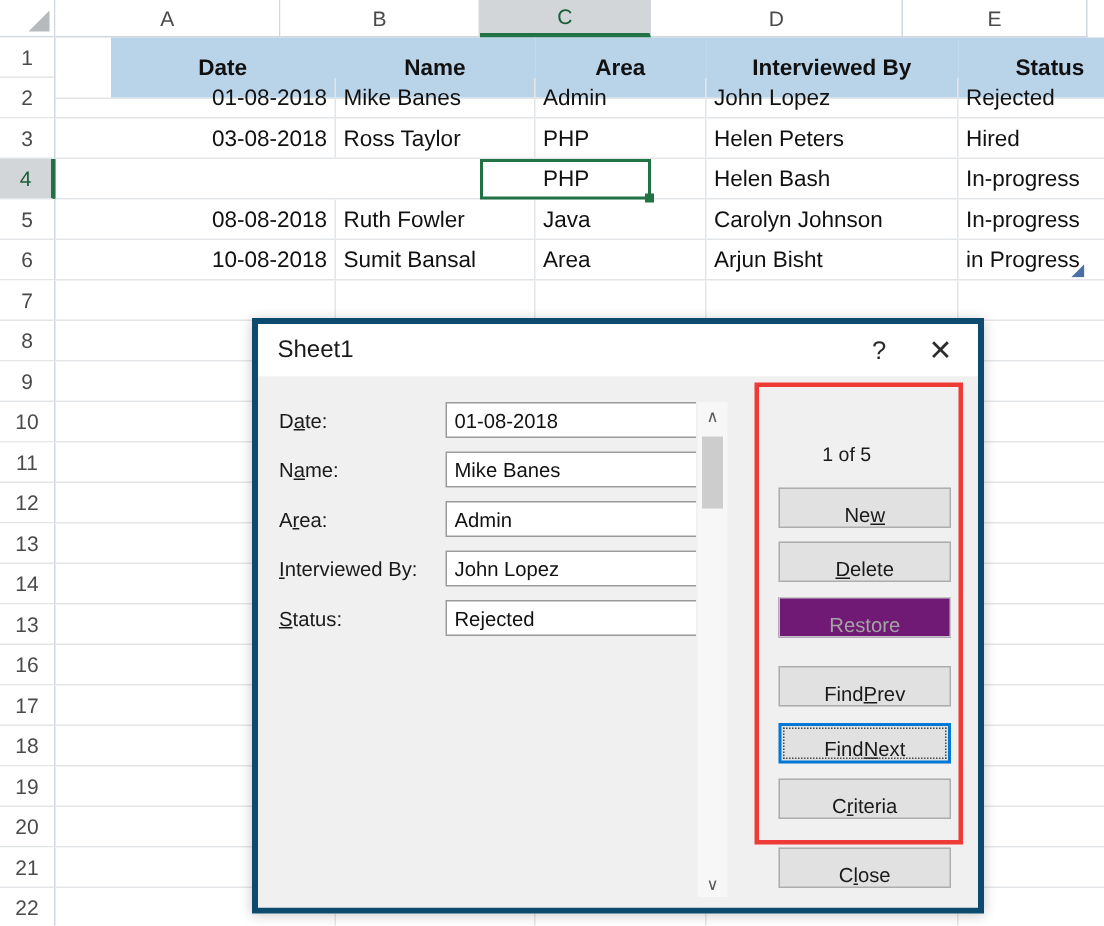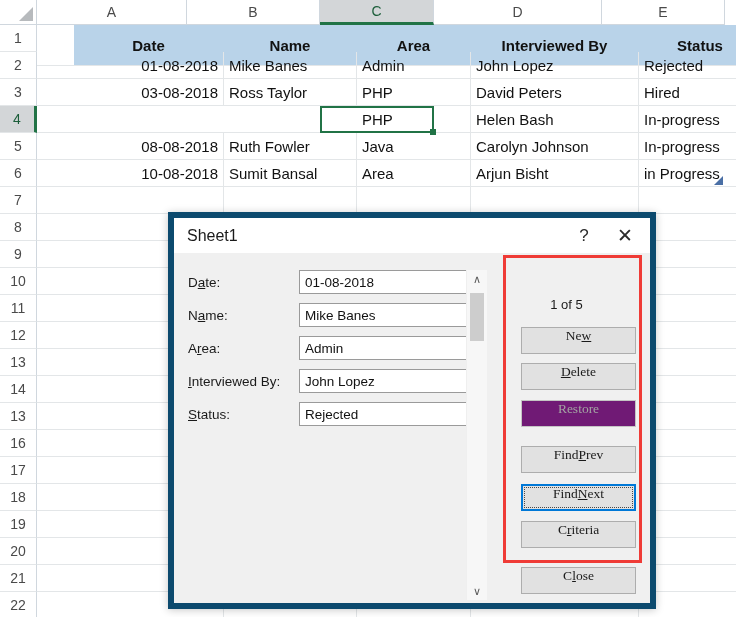--- a/index.html
+++ b/index.html
@@ -78,21 +78,21 @@
   .table-corner {
     position: absolute; width: 9px; height: 9px;
     background: #4a6fa5;
     clip-path: polygon(100% 0, 100% 100%, 0 100%);
   }
 
   
   .dialog {
     position: absolute;
     background: #f0f0f0;
-    border: 6px solid #0c4a6e;
+    border: 4px solid #0c4a6e;
     box-shadow: 0 1px 8px rgba(0,0,0,0.22);
   }
   .dialog-titlebar {
     position: absolute; left: 0; top: 0; right: 0; height: 35px;
     background: #ffffff;
     display: flex; align-items: center;
   }
   .dialog-title {
     font-size: 16px; color: #1a1a1a; padding-left: 13px;
   }
@@ -140,23 +140,23 @@
 
   
   .record-counter {
     position: absolute; text-align: center;
     font-size: 13px; color: #1a1a1a;
   }
   .dlg-btn {
     position: absolute;
     background: #e1e1e1;
     border: 1px solid #adadad;
-    font-family: Liberation Serif, serif;
+    font-family: Liberation Sans, sans-serif;
     font-size: 13.5px; color: #1a1a1a;
-    display: flex; align-items: flex-start; justify-content: center;
+    display: flex; align-items: flex-end; justify-content: center;
     cursor: default;
   }
   .dlg-btn u { text-decoration: underline; }
   .dlg-btn.disabled { color: #a3a3a3; background: #701a75; border-color: #c4c4c4; }
   .dlg-btn.focused {
     border: 2px solid #0078d7;
     background: #e1e1e1;
   }
   .dlg-btn.focused .focus-ring {
     position: absolute; left: 1px; top: 1px; right: 1px; bottom: 1px;
@@ -224,21 +224,21 @@
           <div class="cell right" style="left: 37px; width: 150px;">01-08-2018</div>
           <div class="cell" style="left: 187px; width: 133px;">Mike Banes</div>
           <div class="cell" style="left: 320px; width: 114px;">Admin</div>
           <div class="cell" style="left: 434px; width: 168px;">John Lopez</div>
           <div class="cell" style="left: 602px; width: 123px;">Rejected</div>
         </div>
         <div class="gridrow" style="top: 79px; height: 27px;">
           <div class="cell right" style="left: 37px; width: 150px;">03-08-2018</div>
           <div class="cell" style="left: 187px; width: 133px;">Ross Taylor</div>
           <div class="cell" style="left: 320px; width: 114px;">PHP</div>
-          <div class="cell" style="left: 434px; width: 168px;">David Peters</div>
+          <div class="cell" style="left: 434px; width: 168px;">Helen Peters</div>
           <div class="cell" style="left: 602px; width: 123px;">Hired</div>
         </div>
         <div class="gridrow" style="top: 106px; height: 27px;">
           <div class="cell" style="left: 320px; width: 114px;">PHP</div>
           <div class="cell" style="left: 434px; width: 168px;">Helen Bash</div>
           <div class="cell" style="left: 602px; width: 123px;">In-progress</div>
         </div>
         <div class="gridrow" style="top: 133px; height: 27px;">
           <div class="cell right" style="left: 37px; width: 150px;">08-08-2018</div>
           <div class="cell" style="left: 187px; width: 133px;">Ruth Fowler</div>

